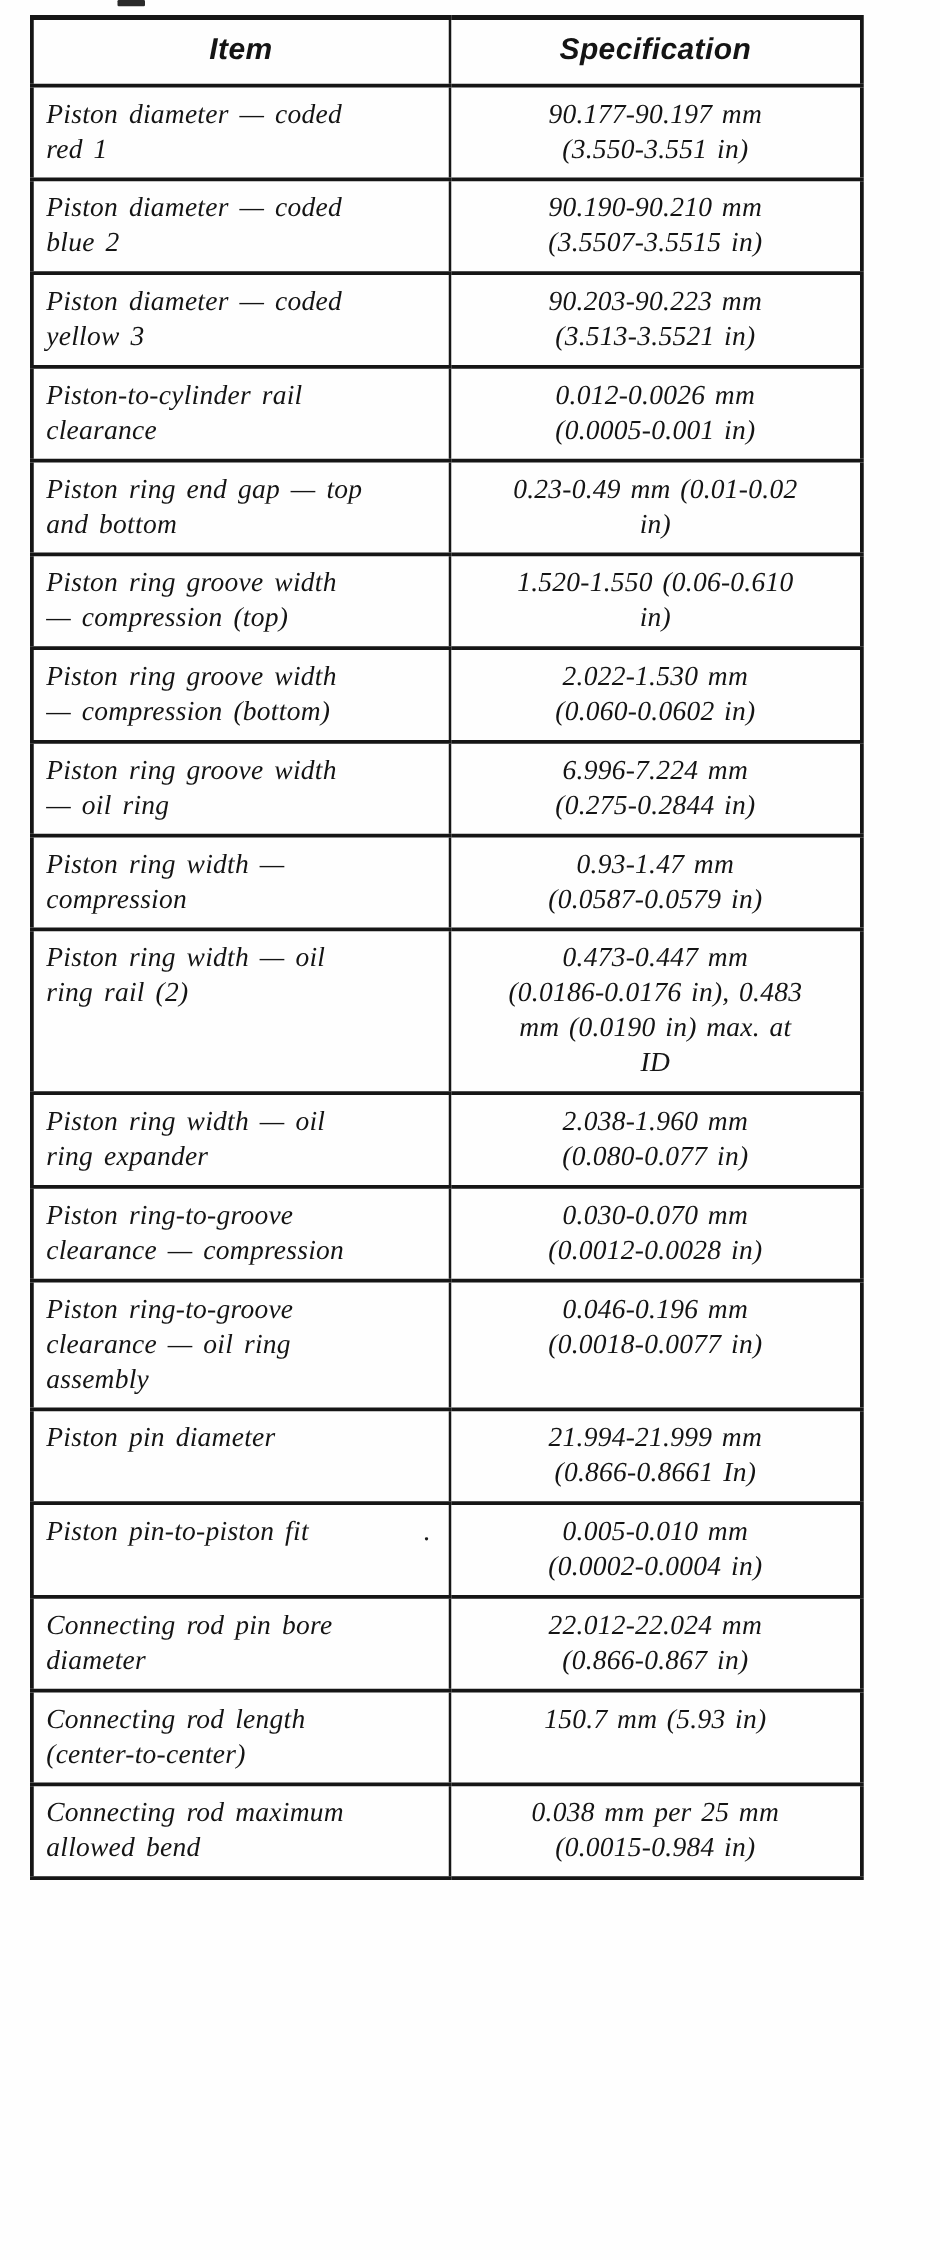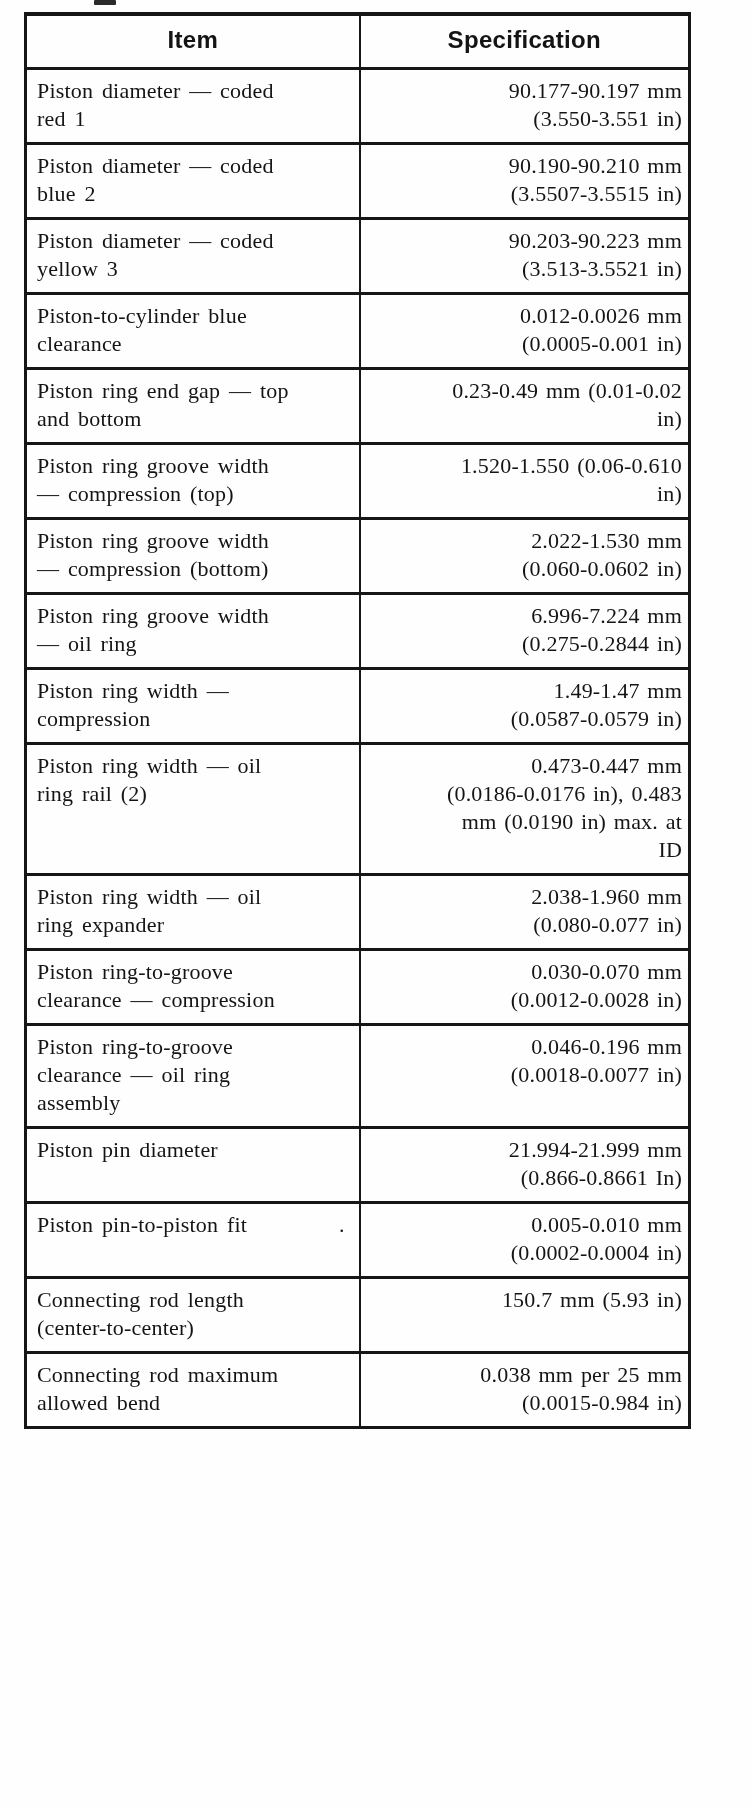--- a/index.html
+++ b/index.html
@@ -8,20 +8,21 @@
     background: #ffffff;
   }
   .page {
     position: relative;
     width: 752px;
     height: 1808px;
     background: #fefefe;
     overflow: hidden;
     font-family: "Liberation Serif", serif;
     color: #141414;
+    font-style: italic;
   }
   .scan-artifact {
     position: absolute;
     left: 94px;
     top: 0;
     width: 22px;
     height: 5px;
     background: #2a2a2a;
     border-radius: 1px;
   }
@@ -55,21 +56,21 @@
     font-size: 22px;
     line-height: 28px;
     padding: 7px 6px 9px 6px;
   }
   td.item-cell {
     text-align: left;
     padding-left: 10px;
     padding-right: 8px;
   }
   td.spec-cell {
-    text-align: right;
+    text-align: center;
   }
   .item-text, .spec-text {
     white-space: pre-line;
     word-spacing: 3px;
     letter-spacing: 0.2px;
   }
   .spec-text { word-spacing: 2px; }
   .note {
     float: right;
     padding-right: 6px;
@@ -126,21 +127,21 @@
       </td>
       <td class="spec-cell">
         <span class="spec-text">90.203-90.223 mm
 (3.513-3.5521 in)</span>
       </td>
     </tr>
 
     <tr>
       <td class="item-cell">
         <span class="note"></span>
-        <span class="item-text">Piston-to-cylinder blue
+        <span class="item-text">Piston-to-cylinder rail
 clearance</span>
       </td>
       <td class="spec-cell">
         <span class="spec-text">0.012-0.0026 mm
 (0.0005-0.001 in)</span>
       </td>
     </tr>
 
     <tr>
       <td class="item-cell">
@@ -191,21 +192,21 @@
       </td>
     </tr>
 
     <tr>
       <td class="item-cell">
         <span class="note"></span>
         <span class="item-text">Piston ring width —
 compression</span>
       </td>
       <td class="spec-cell">
-        <span class="spec-text">1.49-1.47 mm
+        <span class="spec-text">0.93-1.47 mm
 (0.0587-0.0579 in)</span>
       </td>
     </tr>
 
     <tr>
       <td class="item-cell">
         <span class="note"></span>
         <span class="item-text">Piston ring width — oil
 ring rail (2)</span>
       </td>
@@ -272,20 +273,31 @@
         <span class="note">.</span>
         <span class="item-text">Piston pin-to-piston fit</span>
       </td>
       <td class="spec-cell">
         <span class="spec-text">0.005-0.010 mm
 (0.0002-0.0004 in)</span>
       </td>
     </tr>
 
 
+    <tr>
+      <td class="item-cell">
+        <span class="note"></span>
+        <span class="item-text">Connecting rod pin bore
+diameter</span>
+      </td>
+      <td class="spec-cell">
+        <span class="spec-text">22.012-22.024 mm
+(0.866-0.867 in)</span>
+      </td>
+    </tr>
 
     <tr>
       <td class="item-cell">
         <span class="note"></span>
         <span class="item-text">Connecting rod length
 (center-to-center)</span>
       </td>
       <td class="spec-cell">
         <span class="spec-text">150.7 mm (5.93 in)</span>
       </td>

